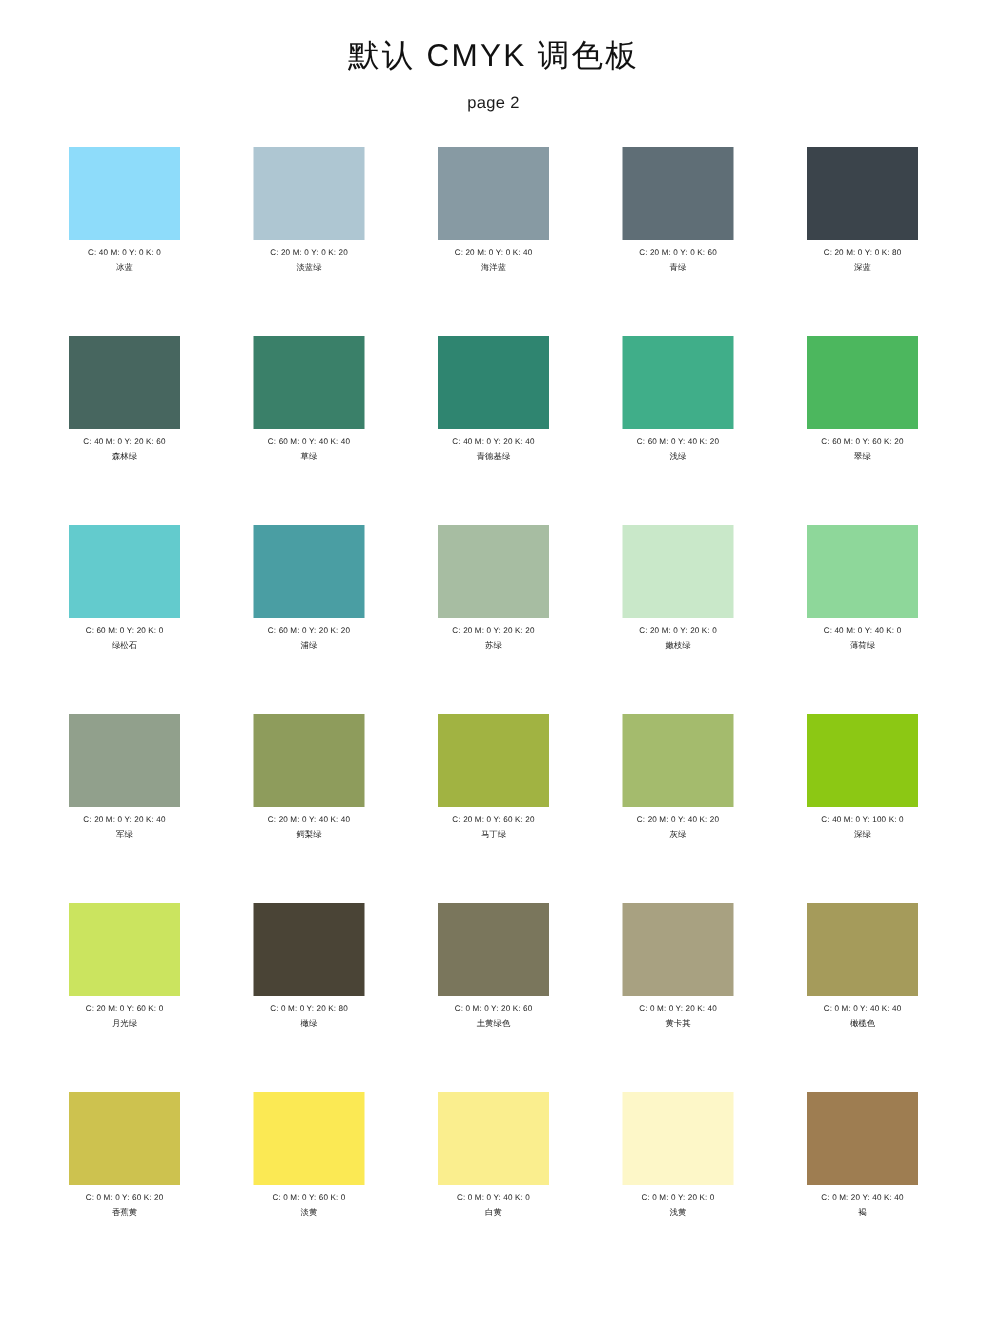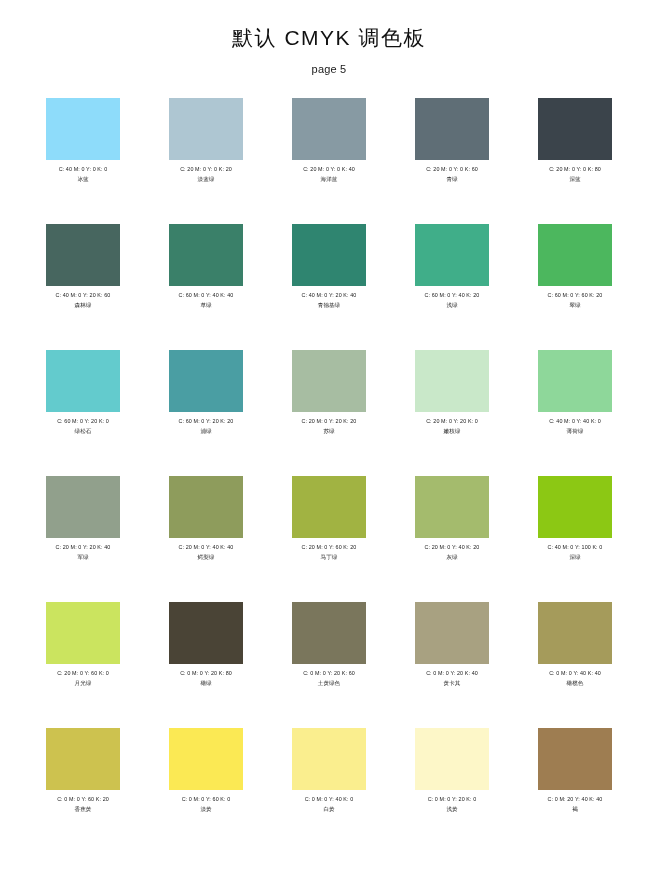--- a/index.html
+++ b/index.html
@@ -88,21 +88,21 @@
     text-align: center;
   }
 </style>
 </head>
 <body>
 
 <div class="page">
 
   <div class="page-header">
     <h1 class="page-title">默认 CMYK 调色板</h1>
-    <div class="page-subtitle">page 5</div>
+    <div class="page-subtitle">page 2</div>
   </div>
 
   <div class="swatch-grid">
       <div class="swatch-row">
         <div class="swatch-cell">
           <div class="swatch-chip" style="background-color: rgb(142, 220, 250);"></div>
           <div class="swatch-code">C: 40 M: 0 Y: 0 K: 0</div>
           <div class="swatch-name">冰蓝</div>
         </div>
         <div class="swatch-cell">

